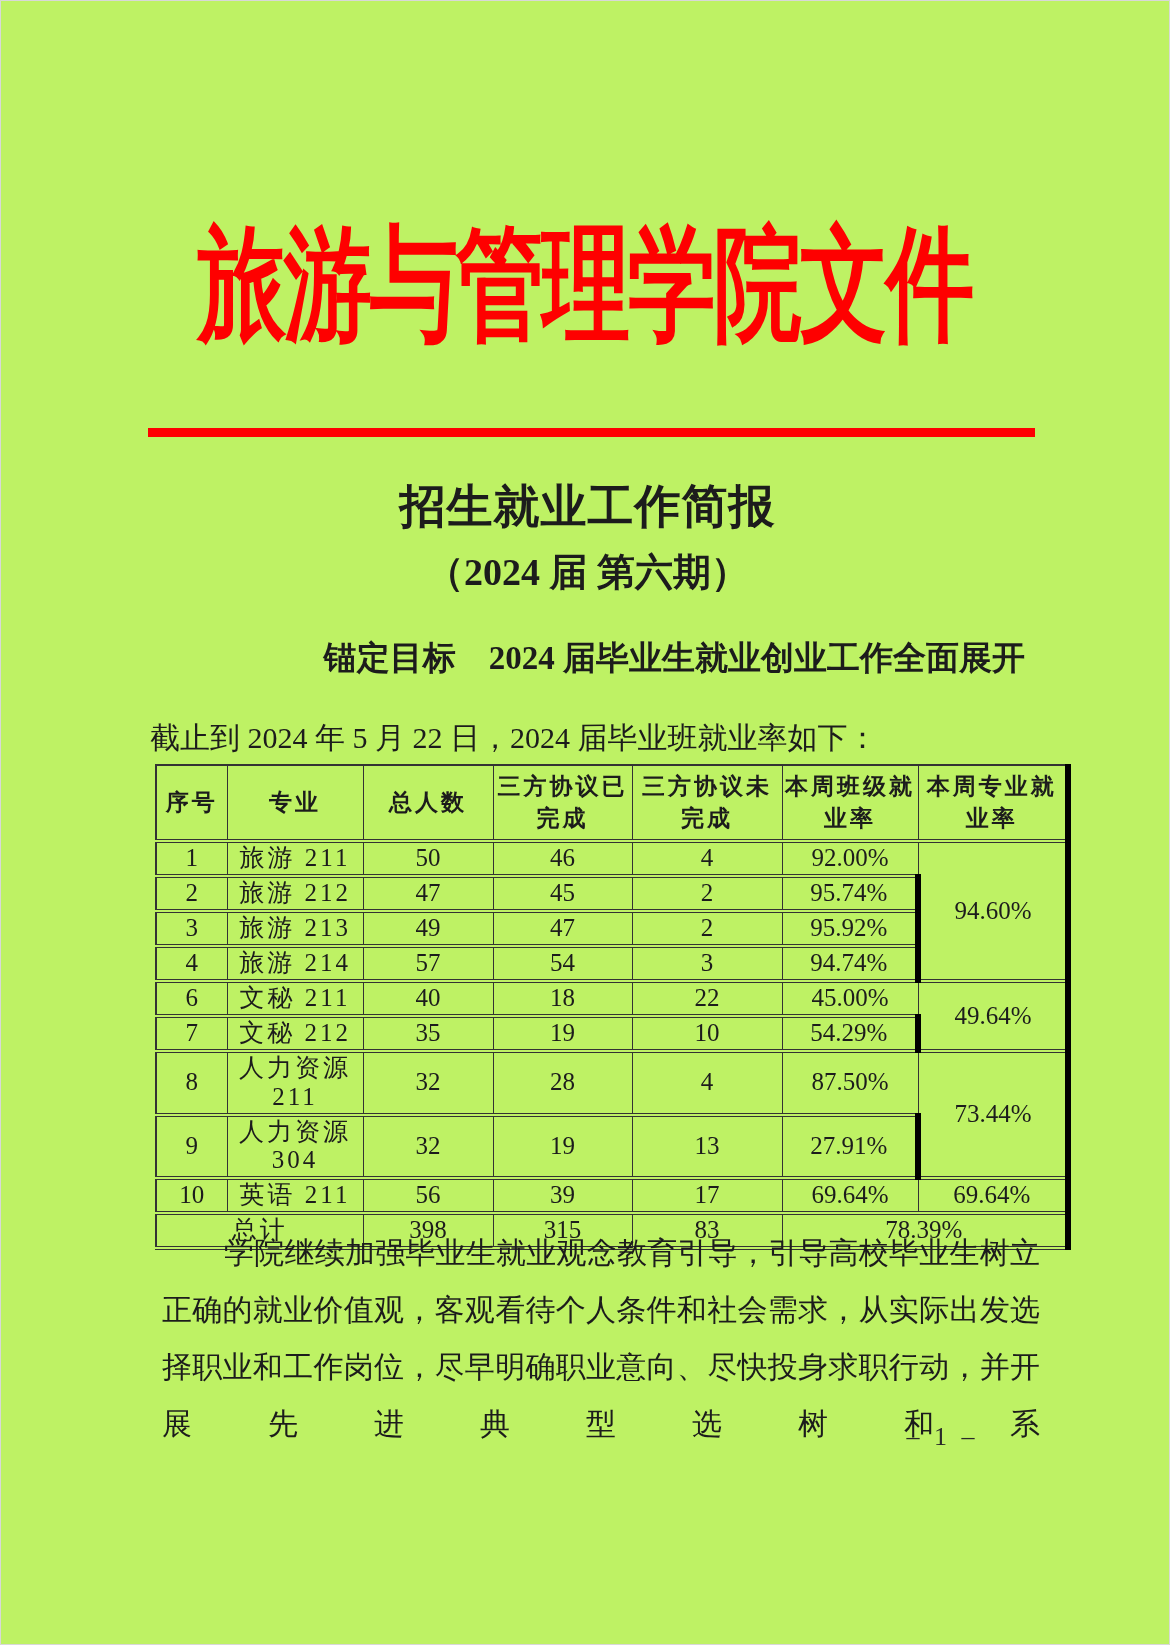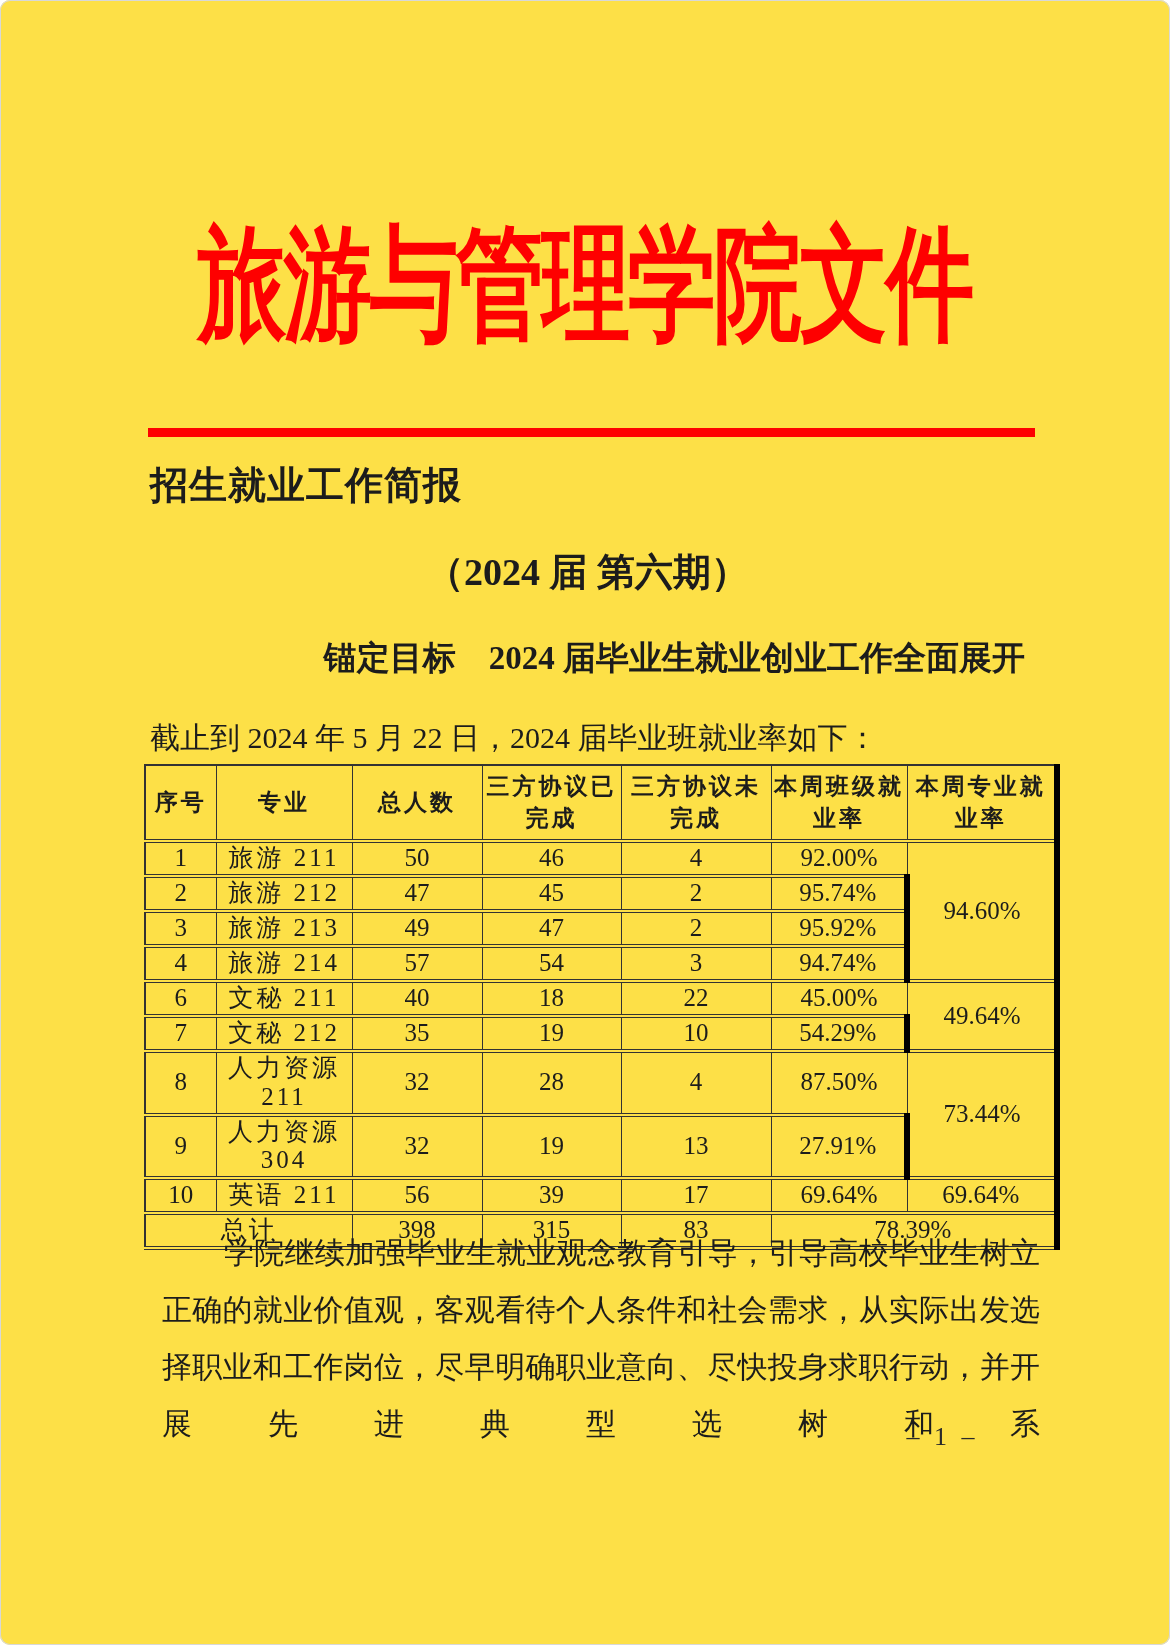--- a/index.html
+++ b/index.html
@@ -1,24 +1,24 @@
 <!DOCTYPE html>
 <html style="--accent: #fe0000;"><head>
 <meta charset="utf-8">
 <style>
   html, body { margin: 0; padding: 0; background: #ffffff; }
   * { box-sizing: border-box; }
   .page {
     position: relative;
     width: 1170px;
     height: 1645px;
-    background: #fde047;
+    background: #bef264;
     font-family: "Liberation Serif", "DejaVu Serif", serif;
     color: #1c1c1c;
-    border-radius: 10px;
+    border-radius: 1px;
     box-shadow: inset 0 0 0 1px #d8d8d8;
     overflow: hidden;
   }
   .letterhead {
     position: absolute;
     left: 0; right: 0; top: 220px; height: 132px;
     display: flex; align-items: center; justify-content: center;
   }
   .letterhead-text {
     font-size: 88px;
@@ -30,22 +30,23 @@
     letter-spacing: -2px;
   }
   .red-line {
     position: absolute;
     left: 148px; top: 428px;
     width: 887px; height: 9px;
     background: var(--accent, #fe0000);
   }
   .doc-title {
     position: absolute;
-    left: 150px; width: 875px; top: 460px;
-    font-size: 38px; font-weight: bold;
+    left: 150px; width: 875px; top: 476px;
+    text-align: center;
+    font-size: 46px; font-weight: bold;
     letter-spacing: 1px;
   }
   .doc-issue {
     position: absolute;
     left: 150px; width: 875px; top: 547px;
     text-align: center;
     font-size: 38px; font-weight: bold;
   }
   .headline {
     position: absolute;
@@ -53,21 +54,21 @@
     text-align: right;
     font-size: 33px; font-weight: bold;
   }
   .intro {
     position: absolute;
     left: 150px; width: 880px; top: 718px;
     font-size: 30px;
   }
   table.emp-table {
     position: absolute;
-    left: 144px; top: 764px;
+    left: 155px; top: 764px;
     width: 912px;
     border-collapse: collapse;
     table-layout: fixed;
     font-size: 25px;
     text-align: center;
   }
   .emp-table th, .emp-table td {
     border-right: 1.5px solid #333;
     border-bottom: 4px double #333;
     vertical-align: middle;

